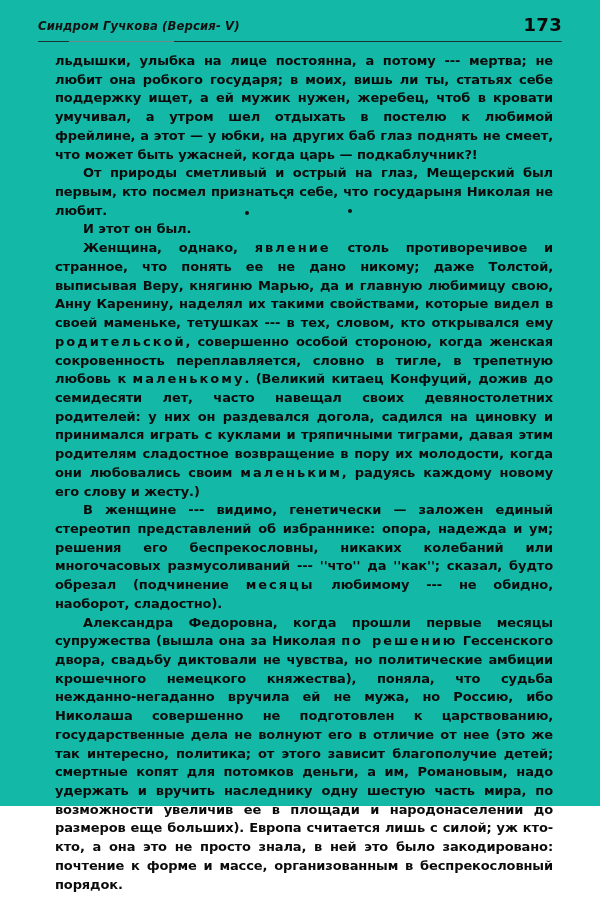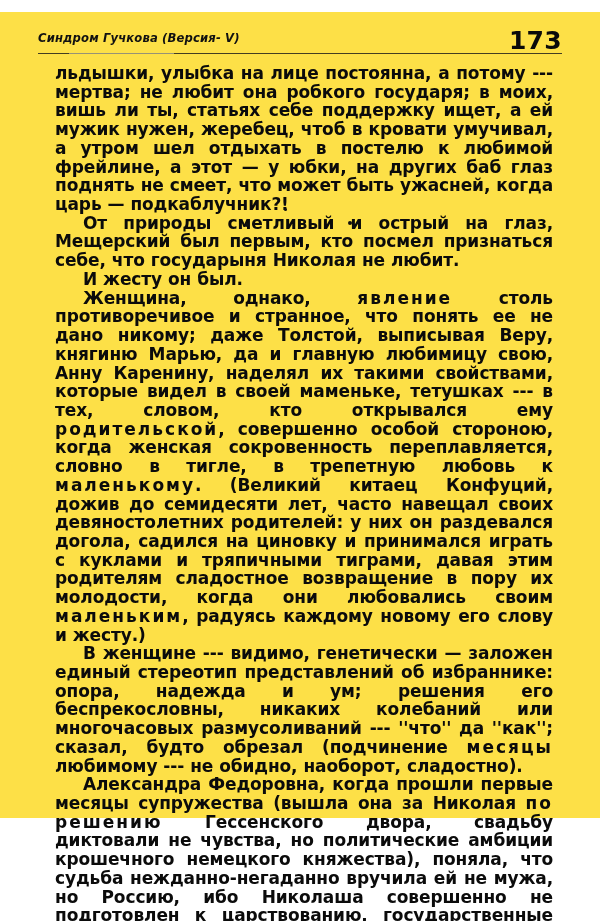--- a/index.html
+++ b/index.html
@@ -13,24 +13,24 @@
     height: 921px;
     position: relative;
     overflow: hidden;
     font-family: "DejaVu Sans", "Liberation Sans", sans-serif;
     color: #0b0b0b;
     -webkit-font-smoothing: none;
   }
 
   .page {
     position: absolute;
-    left: 0; top: 12px;
+    left: 0; top: 0;
     width: 600px;
     height: 806px;
-    background: #fde047;
+    background: #14b8a6;
   }
 
   
   .running-head {
     position: absolute;
     left: 38px;
     top: 17px;
     width: 524px;
     height: 30px;
   }
@@ -45,21 +45,21 @@
     letter-spacing: 0.15px;
     white-space: nowrap;
     color: #111;
   }
   .folio {
     position: absolute;
     right: 0;
     top: -3px;
     font-family: "DejaVu Sans", "Liberation Sans", sans-serif;
     font-weight: bold;
-    font-size: 25px;
+    font-size: 18px;
     letter-spacing: 0.3px;
     color: #0a0a0a;
   }
   .head-rule {
     position: absolute;
     left: 38px;
     top: 41px;
     width: 524px;
     height: 1px;
     background: #1a1a1a;
@@ -82,21 +82,21 @@
     left: 55px;
     top: 52px;
     width: 498px;
   }
   p.para {
     margin: 0;
     padding: 0;
     text-indent: 28px;
     text-align: justify;
     text-justify: inter-word;
-    font-size: 17px;
+    font-size: 13px;
     line-height: 18.72px;
     font-weight: bold;
     letter-spacing: -0.12px;
     word-spacing: 0.2px;
     hyphens: manual;
     color: #0b0b0b;
   }
   p.para.cont {
     text-indent: 0;
   }
@@ -124,21 +124,21 @@
     <div class="folio">173</div>
   </div>
   <div class="head-rule"></div>
 
   <div class="textblock">
 
     <p class="para cont">льдышки, улыбка на лице постоянна, а потому --- мертва; не любит она робкого государя; в моих, вишь ли ты, статьях себе поддержку ищет, а ей мужик нужен, жеребец, чтоб в кровати умучивал, а утром шел отдыхать в постелю к любимой фрейлине, а этот — у юбки, на других баб глаз поднять не смеет, что может быть ужасней, когда царь — подкаблучник?!</p>
 
     <p class="para">От природы сметливый и острый на глаз, Мещерский был первым, кто посмел признаться себе, что государыня Николая не любит.</p>
 
-    <p class="para">И жесту он был.</p>
+    <p class="para">И этот он был.</p>
 
 
     <p class="para">Женщина, однако, <span class="sp">явление</span> столь противоречивое и странное, что понять ее не дано никому; даже Толстой, выписывая Веру, княгиню Марью, да и главную любимицу свою, Анну Каренину, наделял их такими свойствами, которые видел в своей маменьке, тетушках --- в тех, словом, кто открывался ему <span class="sp">родительской</span>, совершенно особой стороною, когда женская сокровенность переплавляется, словно в тигле, в трепетную любовь к <span class="sp">маленькому</span>. (Великий китаец Конфуций, дожив до семидесяти лет, часто навещал своих девяностолетних родителей: у них он раздевался догола, садился на циновку и принимался играть с куклами и тряпичными тиграми, давая этим родителям сладостное возвращение в пору их молодости, когда они любовались своим <span class="sp">маленьким</span>, радуясь каждому новому его слову и жесту.)</p>
 
     <p class="para">В женщине --- видимо, генетически — заложен единый стереотип представлений об избраннике: опора, надежда и ум; решения его беспрекословны, никаких колебаний или многочасовых размусоливаний --- ''что'' да ''как''; сказал, будто обрезал (подчинение <span class="sp">месяцы</span> любимому --- не обидно, наоборот, сладостно).</p>
 
     <p class="para">Александра Федоровна, когда прошли первые месяцы супружества (вышла она за Николая <span class="sp">по решению</span> Гессенского двора, свадьбу диктовали не чувства, но политические амбиции крошечного немецкого княжества), поняла, что судьба нежданно-негаданно вручила ей не мужа, но Россию, ибо Николаша совершенно не подготовлен к царствованию, государственные дела не волнуют его в отличие от нее (это же так интересно, политика; от этого зависит благополучие детей; смертные копят для потомков деньги, а им, Романовым, надо удержать и вручить наследнику одну шестую часть мира, по возможности увеличив ее в площади и народонаселении до размеров еще больших). Европа считается лишь с силой; уж кто-кто, а она это не просто знала, в ней это было закодировано: почтение к форме и массе, организованным в беспрекословный порядок.</p>
 
   </div>
 

